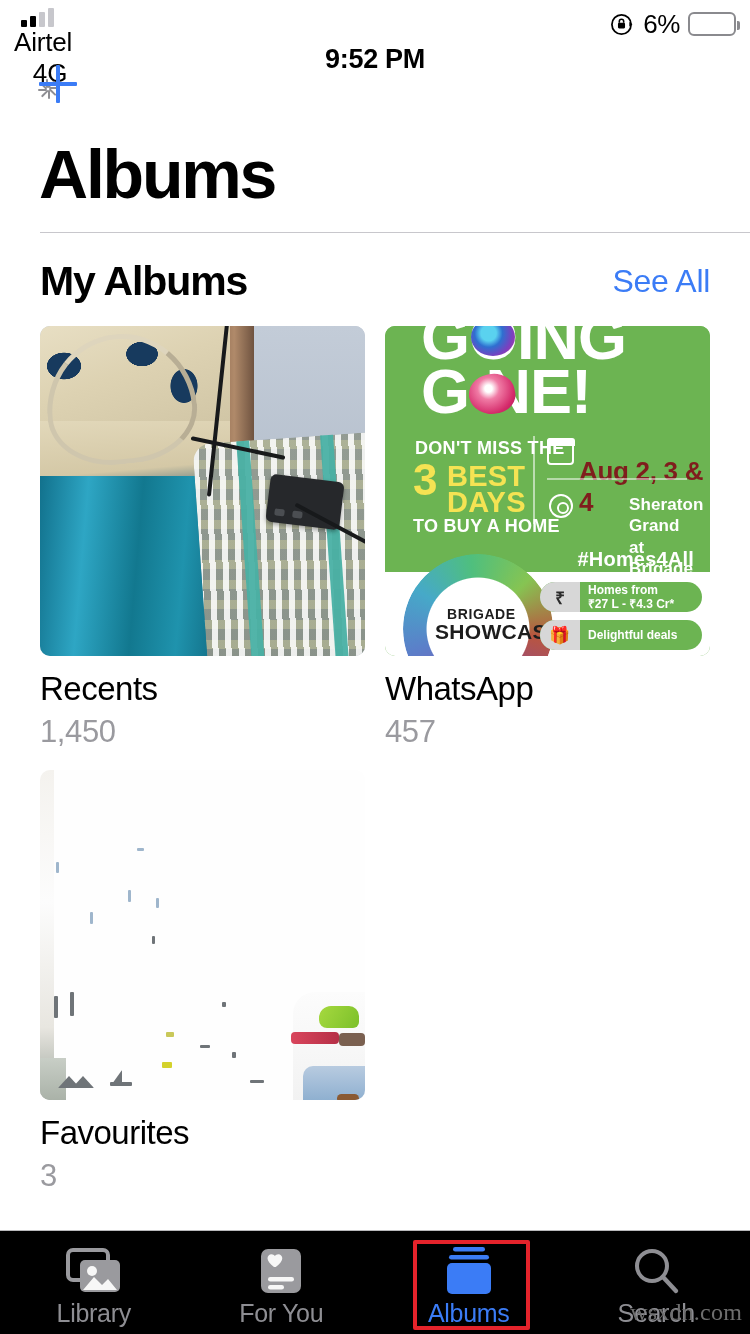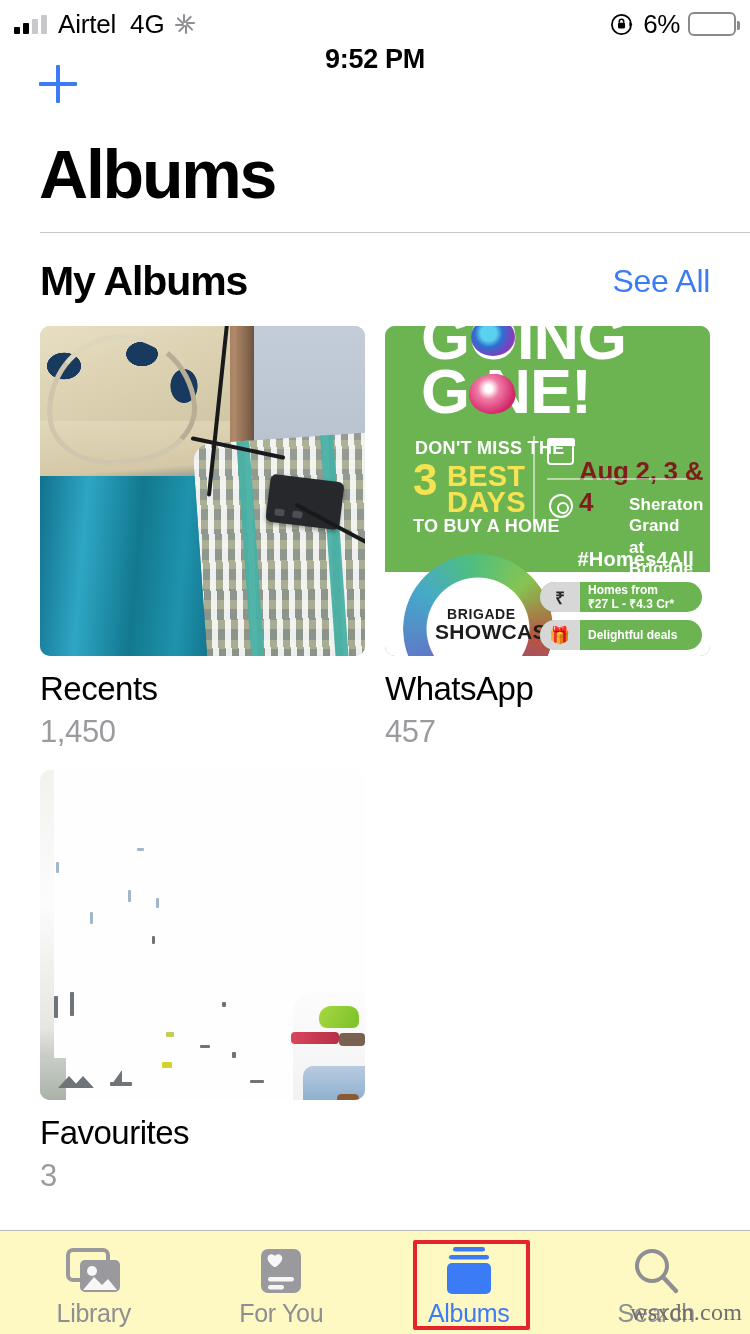--- a/index.html
+++ b/index.html
@@ -10,21 +10,21 @@
     overflow:hidden;
     -webkit-font-smoothing:antialiased;
   }
   #screen { position:relative; width:750px; height:1334px; background:#fff; }
 
   
   .statusbar {
     position:absolute; top:0; left:0; width:750px; height:48px;
     display:flex; align-items:center; color:#000;
   }
-  .sb-left { position:absolute; left:14px; top:8px; display:flex; align-items:center; height:32px; }
+  .sb-left { position:absolute; left:14px; top:8px; display:flex; align-items:center; height:32px;flex-direction:column; }
   .bars { display:flex; align-items:flex-end; height:20px; gap:3px; margin-right:11px; }
   .bars i { display:block; width:6px; border-radius:1px; background:#c7c7cc; }
   .bars i.on { background:#000; }
   .bars i:nth-child(1){ height:7px; }
   .bars i:nth-child(2){ height:11px; }
   .bars i:nth-child(3){ height:15px; }
   .bars i:nth-child(4){ height:19px; }
   .carrier { font-size:26px; letter-spacing:-0.2px; color:#000; }
   .net { font-size:26px; margin-left:14px; color:#000; }
   .spinner { margin-left:8px; width:22px; height:22px; position:relative; }
@@ -316,21 +316,21 @@
     background:#7a6050; border-radius:4px;
   }
   .t-fav .graycorner {
     position:absolute; left:0; bottom:0; width:26px; height:42px;
     background:linear-gradient(180deg,#c8cec6,#aab2a8);
   }
 
   
   .tabbar {
     position:absolute; left:0; bottom:0; width:750px; height:104px;
-    background:#fef9c3; border-top:1px solid #b9b9bb;
+    background:#000000; border-top:1px solid #b9b9bb;
     display:flex;
   }
   .tab { flex:1; position:relative; display:flex; flex-direction:column;
          align-items:center; justify-content:flex-start; padding-top:14px; }
   .tab .ic { height:52px; display:flex; align-items:center; justify-content:center; }
   .tab .lbl { font-size:25px; color:#8e8e93; letter-spacing:-0.3px; margin-top:2px; }
   .tab.active .lbl { color:#3b7cf6; }
 
   .sel-box {
     position:absolute; left:413px; top:1240px; width:117px; height:90px;

